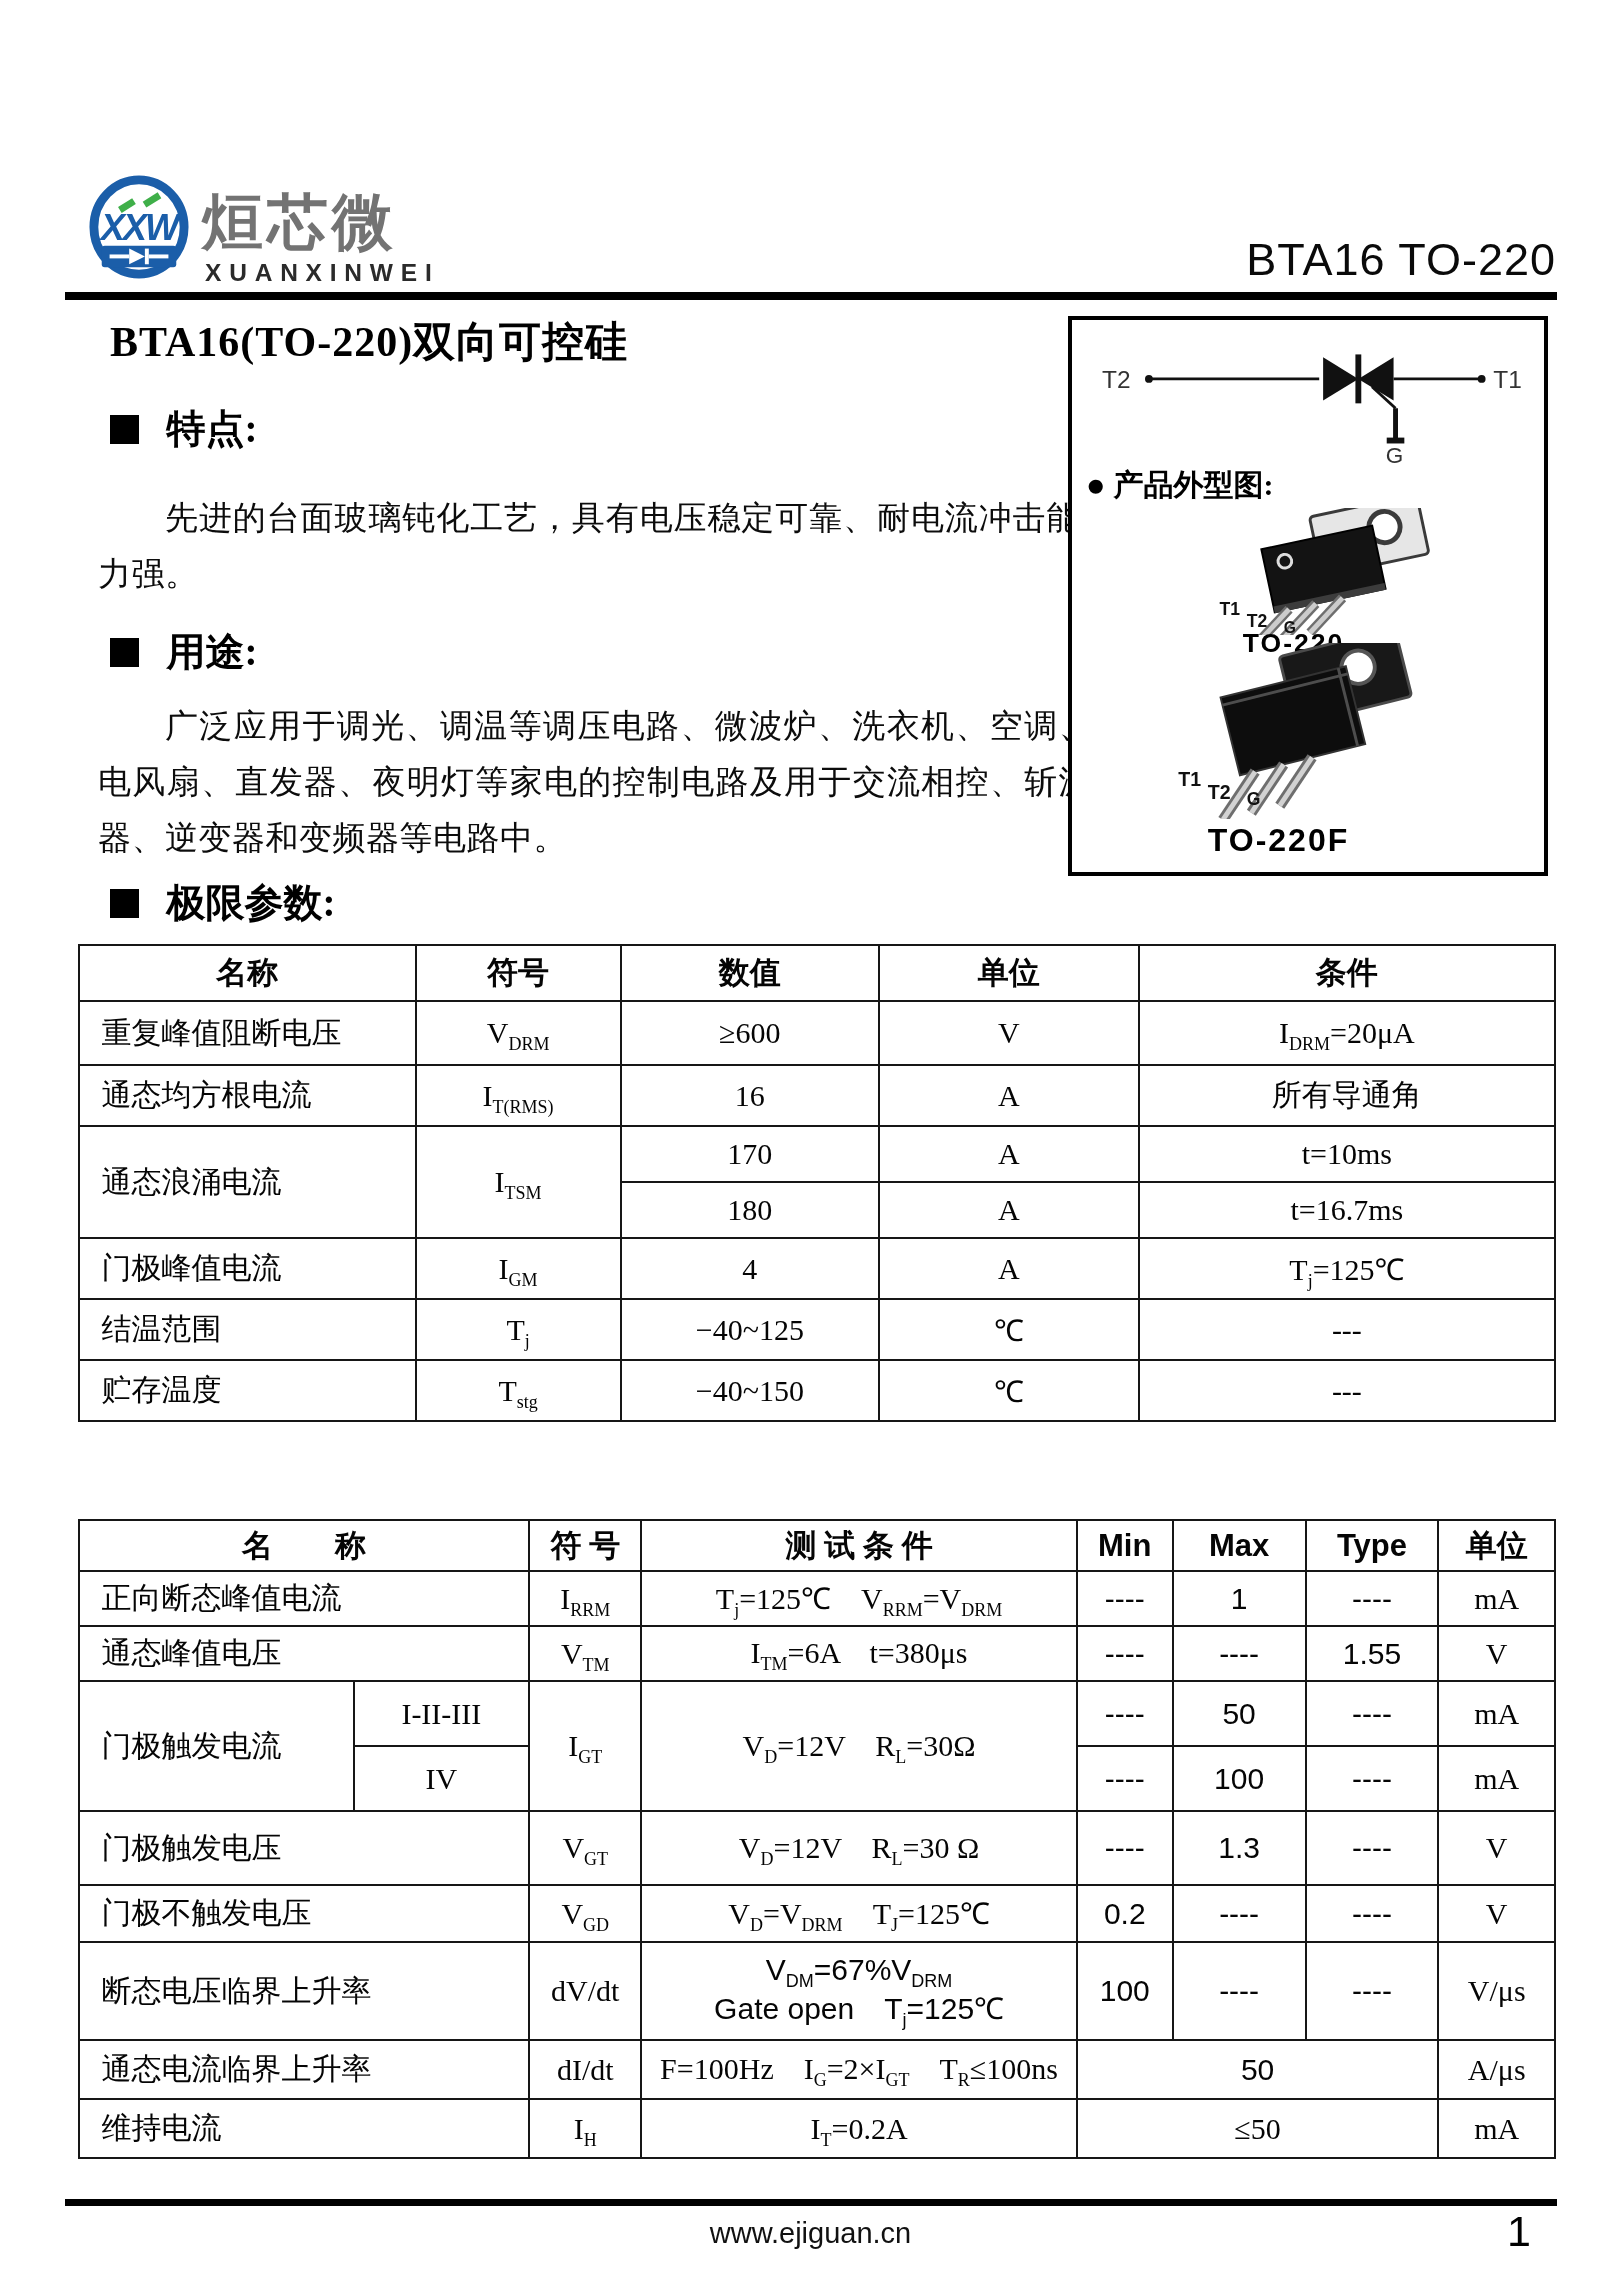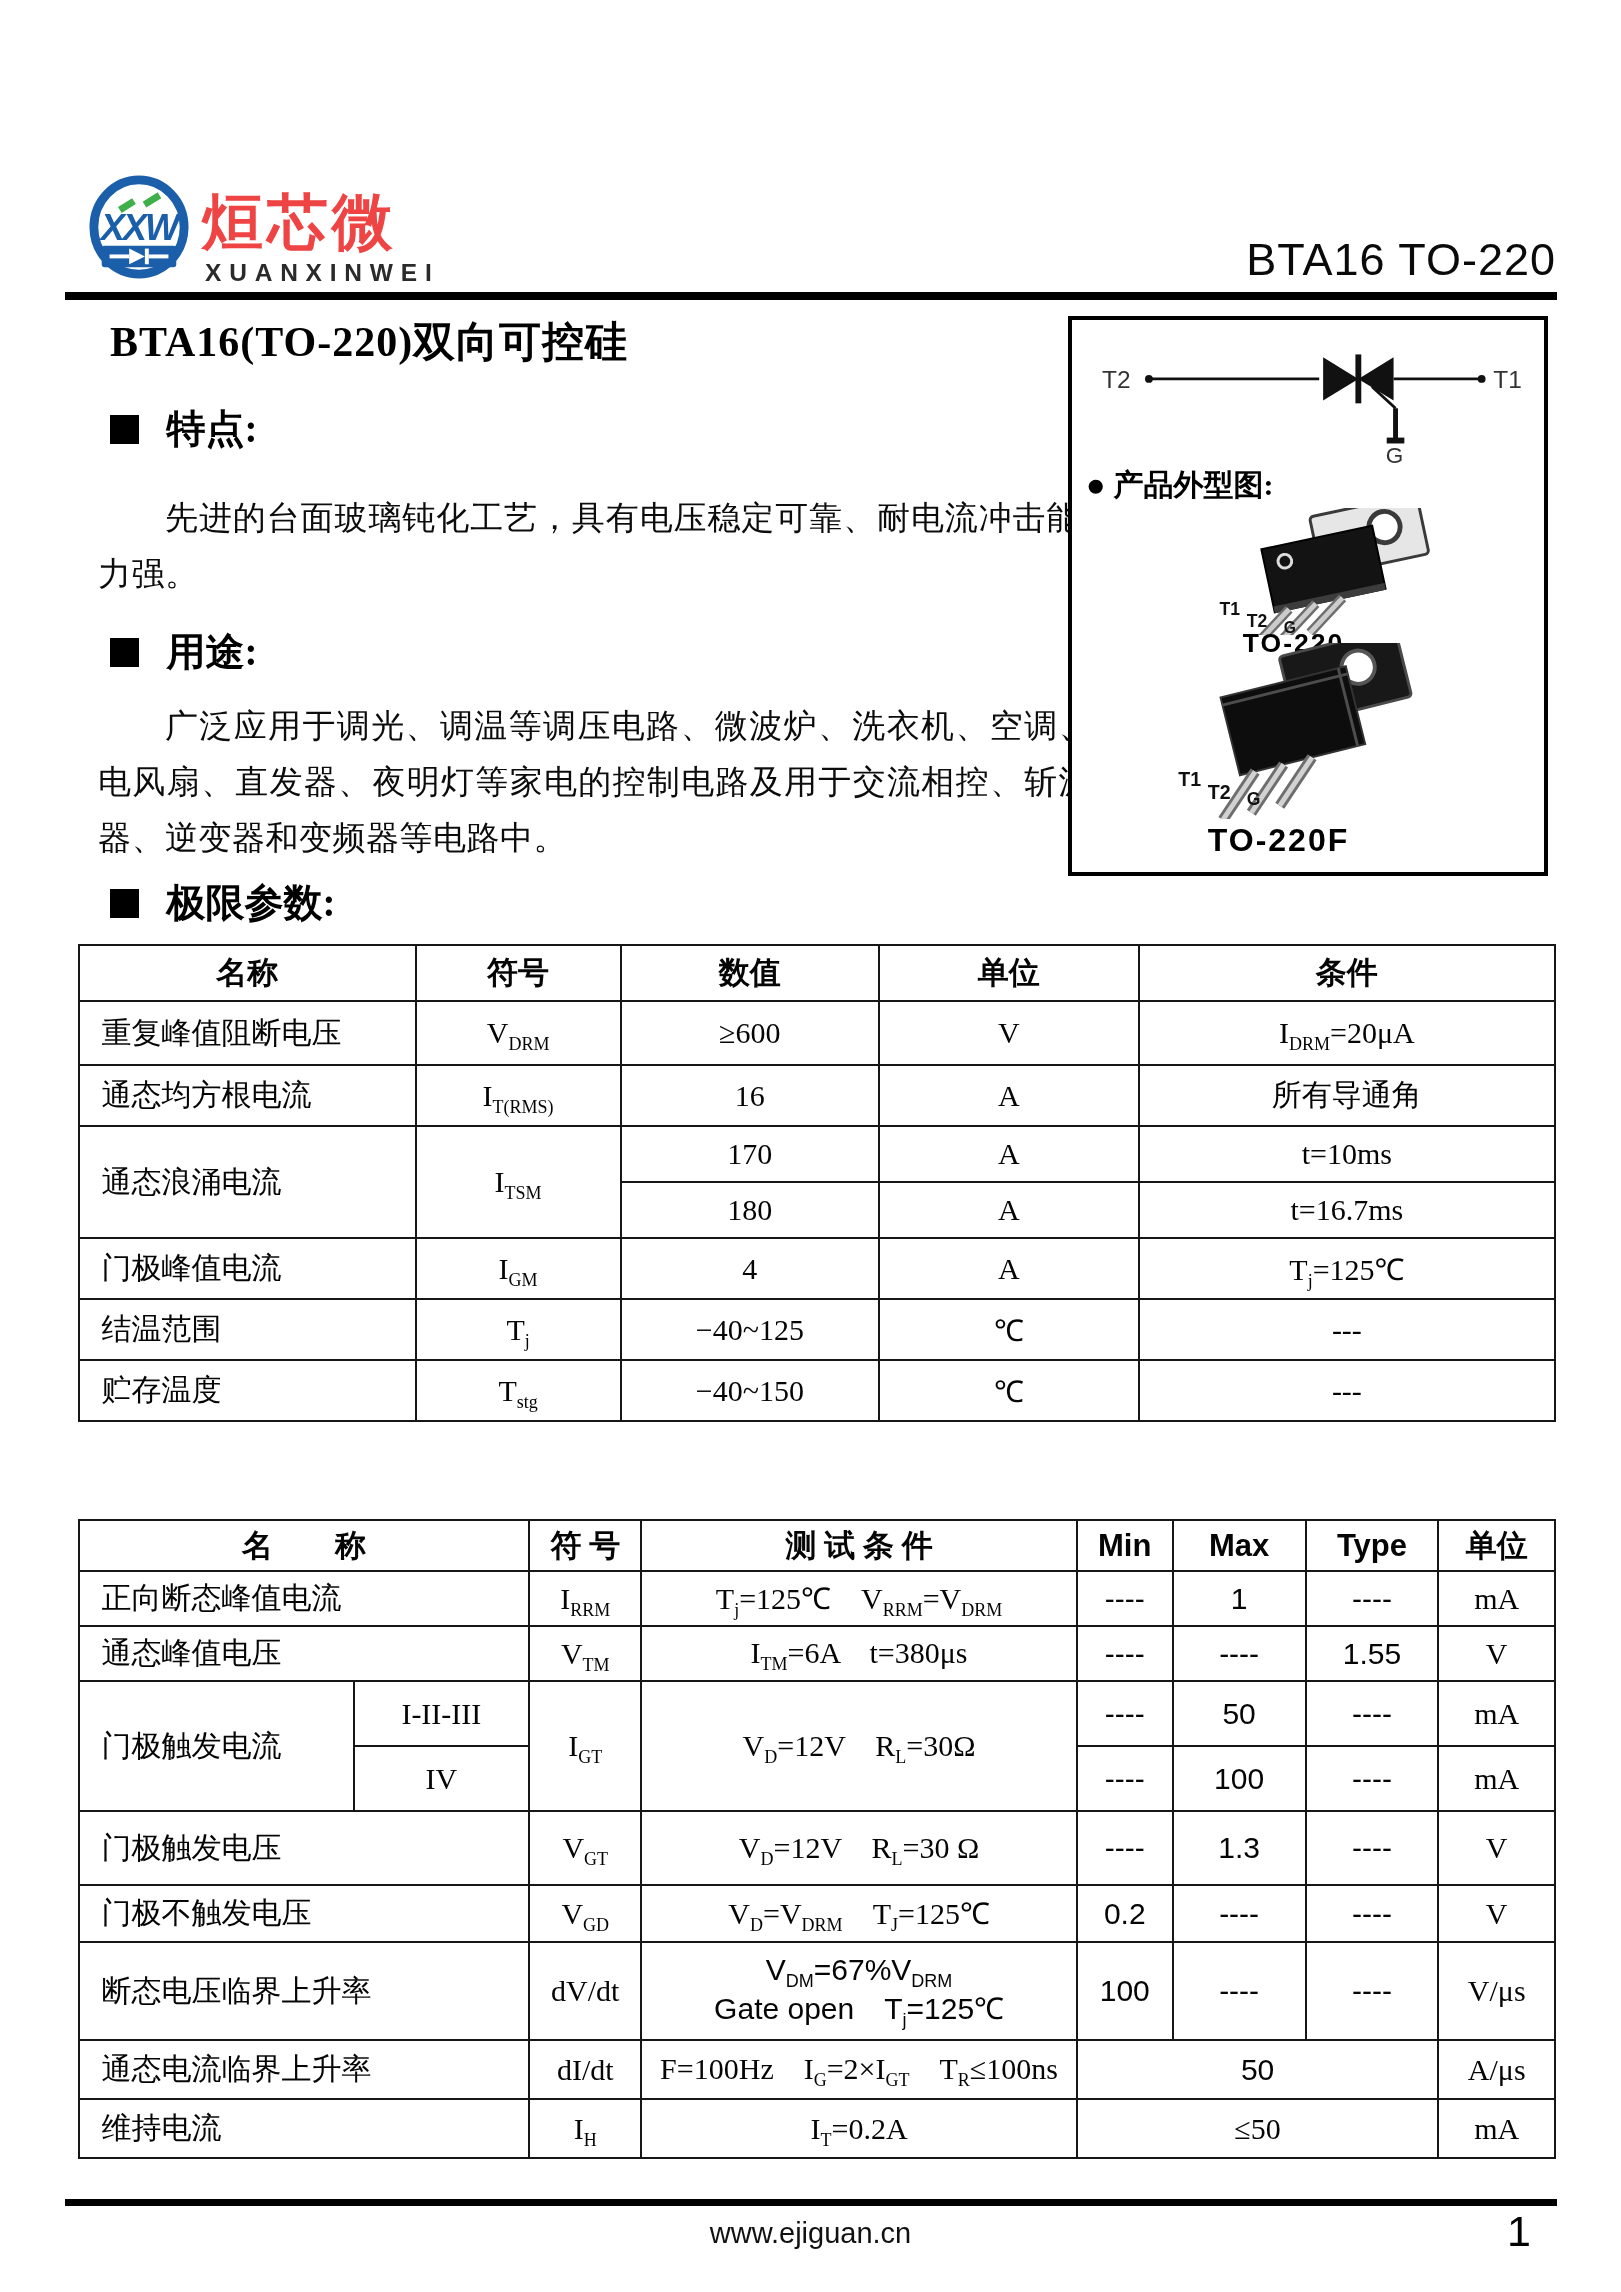--- a/index.html
+++ b/index.html
@@ -2,21 +2,21 @@
 <html><head>
 <meta charset="utf-8">
 <style>
   html,body{margin:0;padding:0;background:#efefef;}
   .page{position:relative;width:1621px;height:2293px;background:#ffffff;margin:0 auto;
         font-family:"Liberation Serif",serif;color:#000;overflow:hidden;}
 
   
   .logo-icon{position:absolute;left:88px;top:174px;width:102px;height:106px;}
   .logo-cn{position:absolute;left:202px;top:192px;font-family:"Liberation Sans",sans-serif;
-           font-weight:900;font-size:61px;letter-spacing:3.9px;color:#ef4444;line-height:1;}
+           font-weight:900;font-size:61px;letter-spacing:3.9px;color:#737373;line-height:1;}
   .logo-en{position:absolute;left:205px;top:261px;font-family:"Liberation Sans",sans-serif;
            font-weight:700;font-size:24.5px;letter-spacing:7.8px;color:#2b2b2b;line-height:1;}
   .part-label{position:absolute;right:65px;top:237px;font-family:"Liberation Sans",sans-serif;
            font-size:45px;color:#0a0a0a;line-height:1;letter-spacing:1px;}
   .rule-top{position:absolute;left:65px;top:292px;width:1492px;height:7.8px;background:#000;}
   .doc-title{position:absolute;left:110px;top:314px;font-size:42px;font-weight:700;letter-spacing:1px;}
 
   
   .sec-heading{position:absolute;display:flex;align-items:flex-start;gap:27.4px;
                font-size:39px;font-weight:700;line-height:1.2;}

